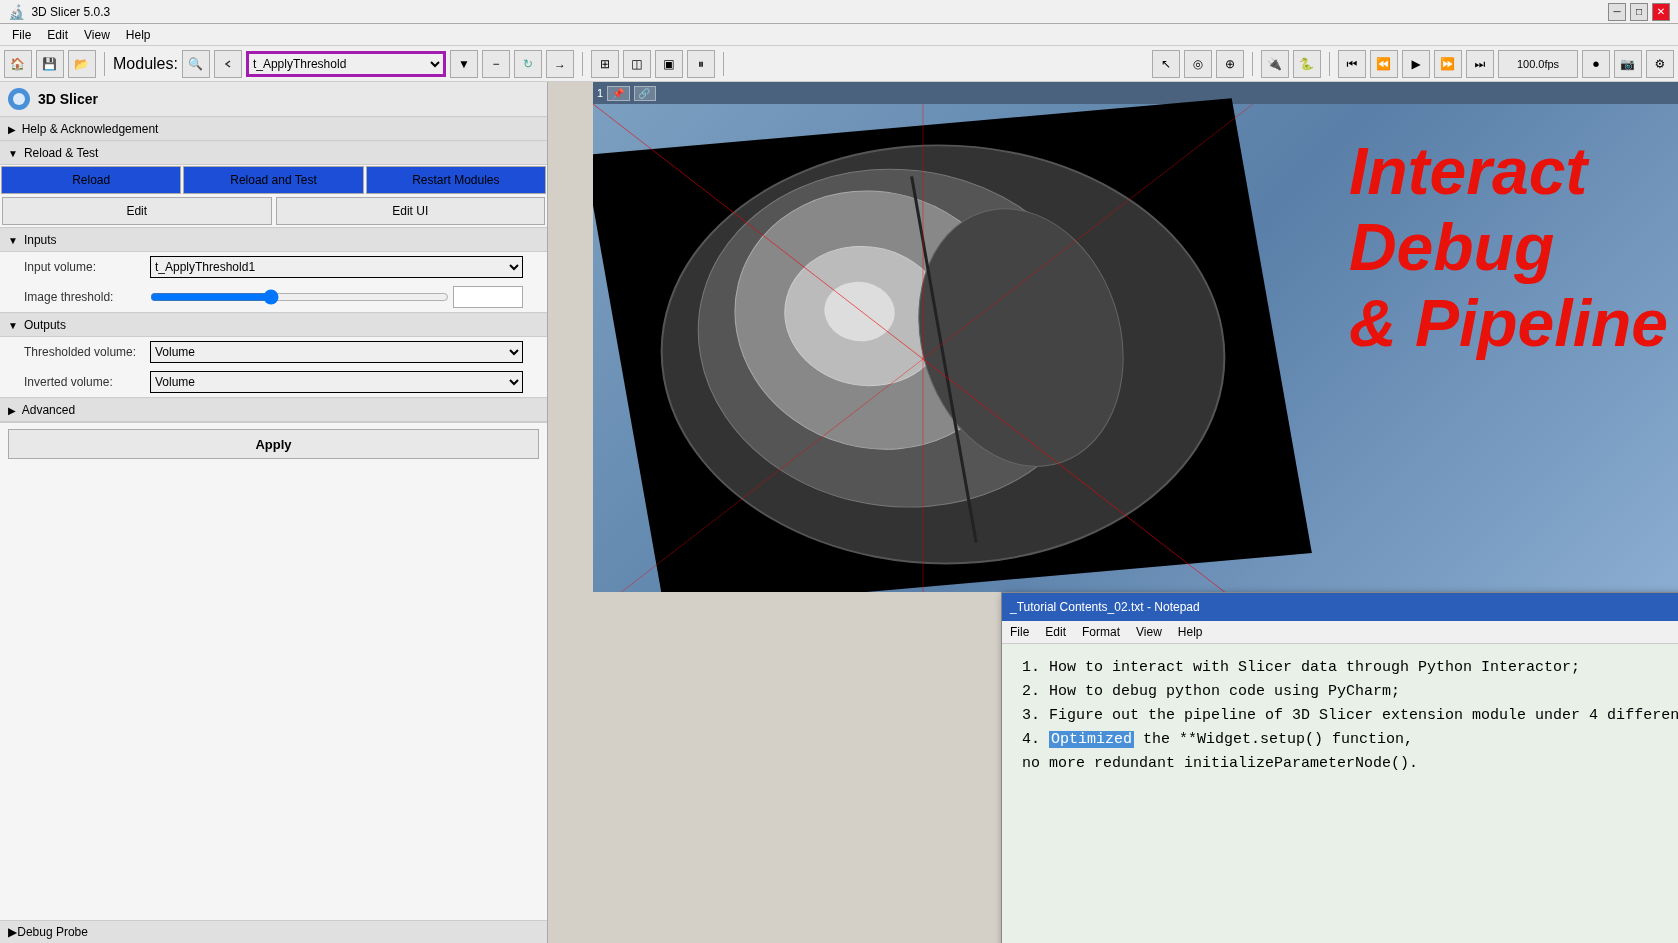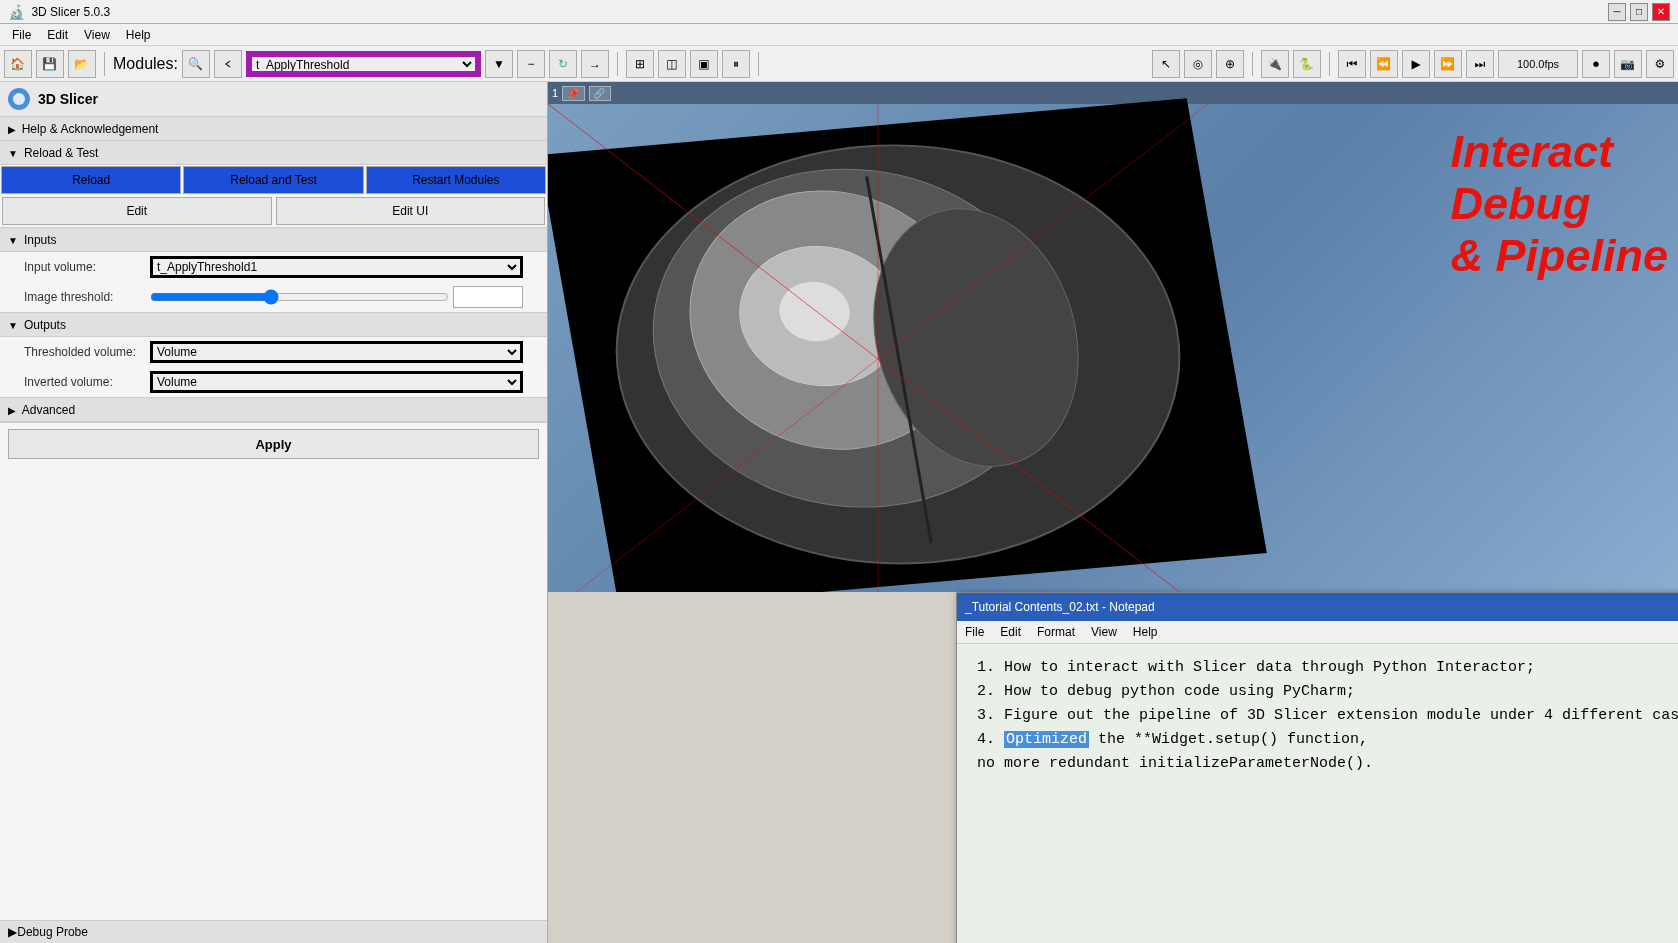--- a/index.html
+++ b/index.html
@@ -22,24 +22,24 @@
     }
     .menu-item { padding: 2px 8px; cursor: pointer; }
 
     
     .toolbar {
       display: flex; align-items: center; background: #f0f0f0;
       height: 36px; padding: 0 4px; border-bottom: 1px solid #ccc; gap: 4px;
     }
     .toolbar-btn { height: 28px; min-width: 28px; border: 1px solid #aaa; background: #e8e8e8; cursor: pointer; display: flex; align-items: center; justify-content: center; font-size: 12px; padding: 0 4px; }
     .toolbar-sep { width: 1px; height: 24px; background: #aaa; margin: 0 4px; }
-    .module-select { height: 26px; width: 235px; font-size: 12px; border: 6px solid #a21caf; }
-
-    
-    .main-container { display: flex; height: calc(943px - 82px); }
+    .module-select { height: 26px; width: 200px; font-size: 12px; border: 3px solid #a21caf; }
+
+    
+    .main-container { display: flex; height: calc(943px - 82px); gap: 45px; }
 
     
     .left-panel {
       width: 548px; min-width: 548px; background: #f5f5f5;
       border-right: 1px solid #aaa; overflow-y: auto; display: flex; flex-direction: column;
     }
 
     
     .slicer-header {
       display: flex; align-items: center; gap: 8px; padding: 6px 8px;
@@ -66,21 +66,21 @@
     .edit-row button {
       flex: 1; height: 28px; border: 1px solid #aaa; background: #e8e8e8;
       cursor: pointer; font-size: 12px; margin: 2px;
     }
 
     
     .inputs-section { border-bottom: 1px solid #ccc; }
     .field-row { display: flex; align-items: center; padding: 4px 24px; gap: 6px; }
     .field-label { min-width: 120px; font-size: 12px; color: #333; }
     .field-value { flex: 1; }
-    .field-select { width: 100%; height: 22px; font-size: 12px; border: 3px solid #000000; }
+    .field-select { width: 100%; height: 22px; font-size: 12px; border: 1px solid #000000; }
     .slider-container { display: flex; align-items: center; flex: 1; gap: 4px; }
     .slider { flex: 1; }
     .spinner { width: 70px; height: 22px; font-size: 12px; border: 1px solid #aaa; text-align: right; }
 
     
     .outputs-section { border-bottom: 1px solid #ccc; }
 
     
     .advanced-section { border-bottom: 1px solid #ccc; }
 
@@ -324,21 +324,21 @@
           </svg>
         </div>
 
         <svg style="position:absolute;top:0;left:0;width:100%;height:100%;pointer-events:none;">
           <line x1="0" y1="0" x2="660" y2="510" stroke="#e00" stroke-width="1" opacity="0.6"></line>
           <line x1="660" y1="0" x2="0" y2="510" stroke="#e00" stroke-width="1" opacity="0.4"></line>
           <line x1="330" y1="0" x2="330" y2="510" stroke="#e00" stroke-width="1" opacity="0.4"></line>
         </svg>
       </div>
 
-      <div style="position:absolute; right:10px; top:44px; font-size:45px; font-weight:900; color:#e8120a; font-style:italic; font-family:Arial,sans-serif; line-height:1.15;">
+      <div style="position:absolute; right:10px; top:52px; font-size:66px; font-weight:900; color:#e8120a; font-style:italic; font-family:Arial,sans-serif; line-height:1.15;">
         <div>Interact</div>
         <div>Debug</div>
         <div>&amp; Pipeline</div>
       </div>
     </div>
 
     <div class="notepad-window">
       <div class="notepad-title">
         <span>_Tutorial Contents_02.txt - Notepad</span>
 

